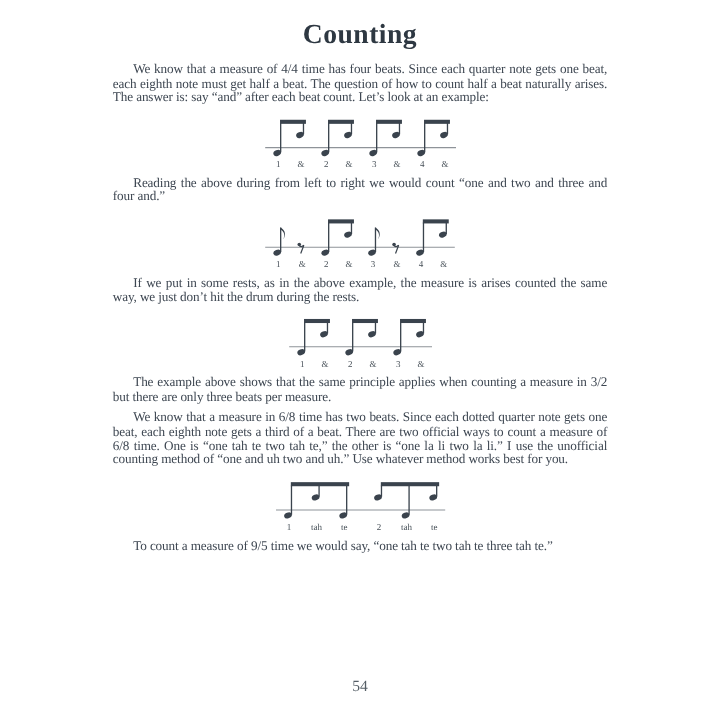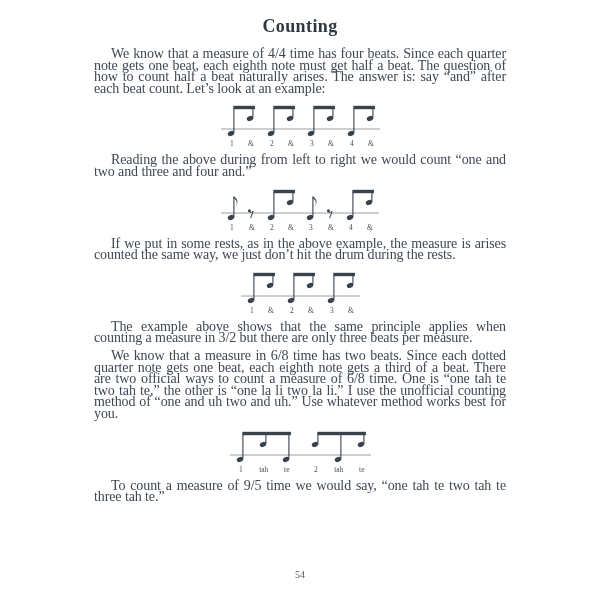--- a/index.html
+++ b/index.html
@@ -11,45 +11,45 @@
   .sheet {
     position: relative;
     width: 600px; height: 600px;
     background: #ffffff;
     overflow: hidden;
     color: #3e4752;
   }
   .page-title {
     margin: 16px 0 11px 0;
     text-align: center;
-    font-size: 18px;
+    font-size: 23px;
     font-weight: bold;
     color: #2e3842;
     letter-spacing: 0.4px;
   }
   .para {
     width: 412px;
     margin: 0 auto 6px auto;
-    font-size: 14px;
+    font-size: 11px;
     line-height: 11.6px;
     text-align: justify;
     text-indent: 17px;
     letter-spacing: -0.1px;
     color: #3e4752;
   }
   .example {
     text-align: center;
     margin: 1px 0 4px 0;
     line-height: 0;
   }
   .page-number {
     position: absolute;
     left: 0; right: 0; bottom: 20px;
     text-align: center;
-    font-size: 10px;
+    font-size: 13px;
     color: #555e66;
   }
 </style>
 </head>
 <body>
 
 <div class="sheet">
   <h1 class="page-title">Counting</h1>
 
   <p class="para">We know that a measure of 4/4 time has four beats. Since each quarter note gets one beat, each eighth note must get half a beat. The question of how to count half a beat naturally arises. The answer is: say “and” after each beat count. Let’s look at an example:</p>

